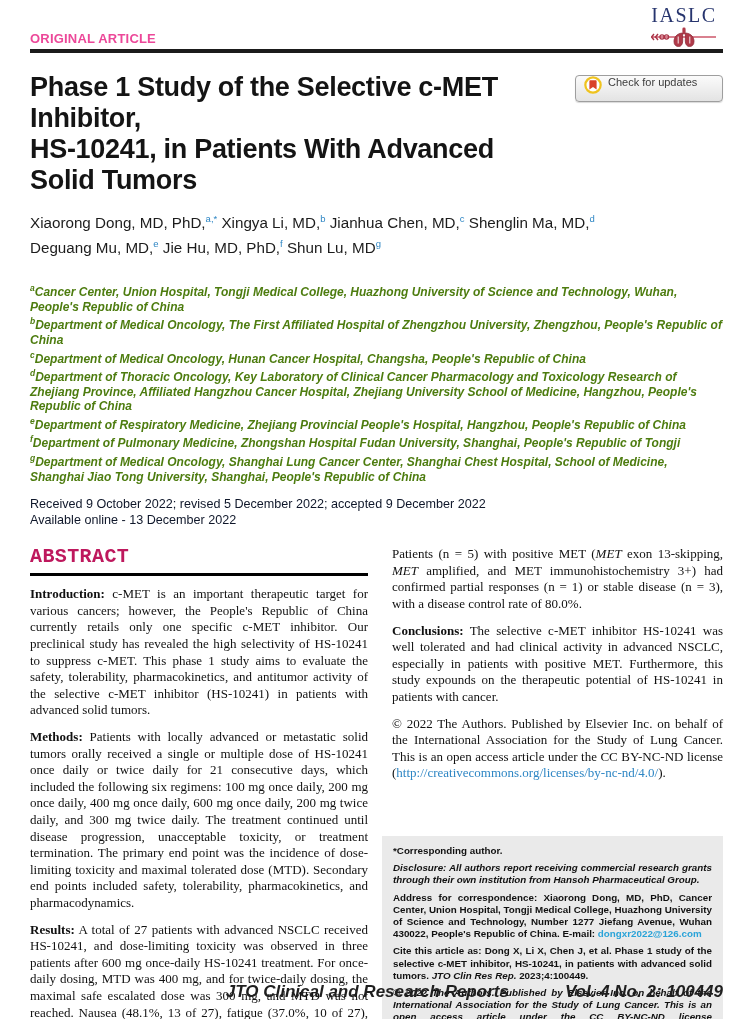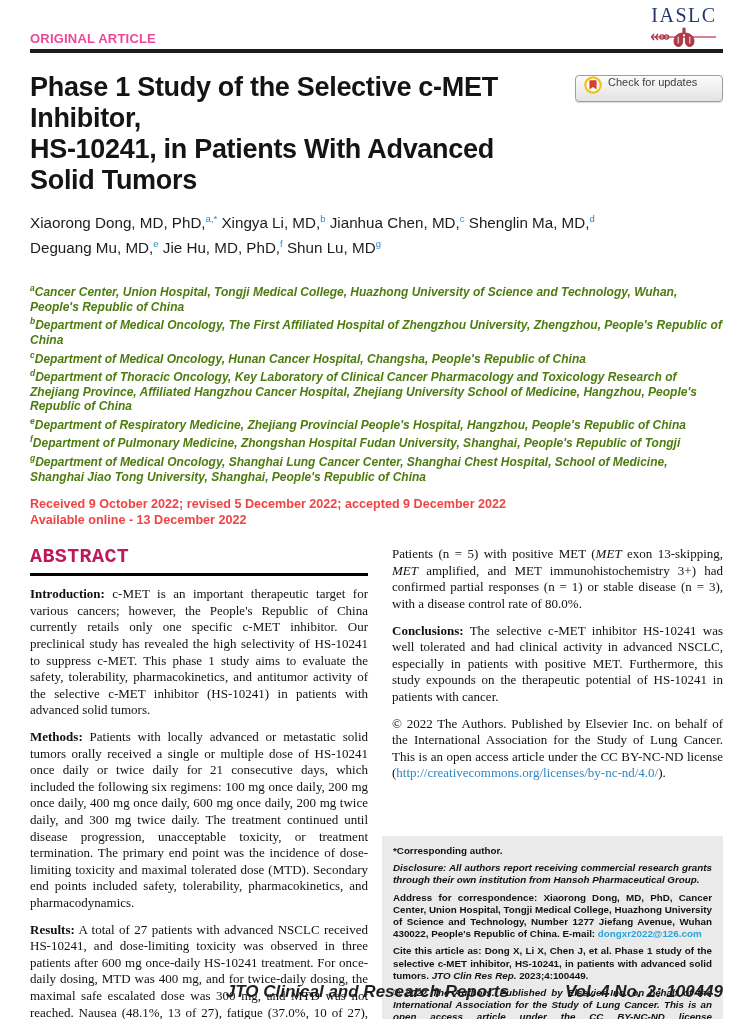--- a/index.html
+++ b/index.html
@@ -32,21 +32,21 @@
 
   
   .authors { margin-top:13px; font-size:15.2px; line-height:20.5px; color:#1c1c1c; }
   .authors sup { color:#2e86c4; font-size:9.5px; font-weight:400; }
 
   
   .affils { margin-top:23px; font-style:italic; font-size:12px; line-height:14.6px; color:#4d7c0f;font-weight:bold; }
   .affils sup { font-size:8.5px; }
 
   
-  .dates { margin-top:13px; font-size:12.6px; line-height:15.5px; color:#ef4444;font-weight:bold; }
+  .dates { margin-top:13px; font-size:12.6px; line-height:15.5px; color:#0f172a; }
 
   
   .abstract-wrap { display:flex; gap:24px; margin-top:17px; align-items:flex-start; }
   .col-left { width:338px; flex:none; }
   .col-right { flex:1; min-width:0; }
   .abs-head { font-family:Liberation Mono, monospace; font-size:20px; font-weight:700; letter-spacing:.4px; color:#be185d; }
   .abs-rule { border-top:3px solid #000; margin-top:5px; }
   .abs-p, .col-right p { font-family:"Liberation Serif", serif; font-size:13px; line-height:16.6px; text-align:justify; margin:10px 0 0; color:#111; }
   .col-right p.first { margin-top:1px; }
   .plabel { font-weight:700; }

